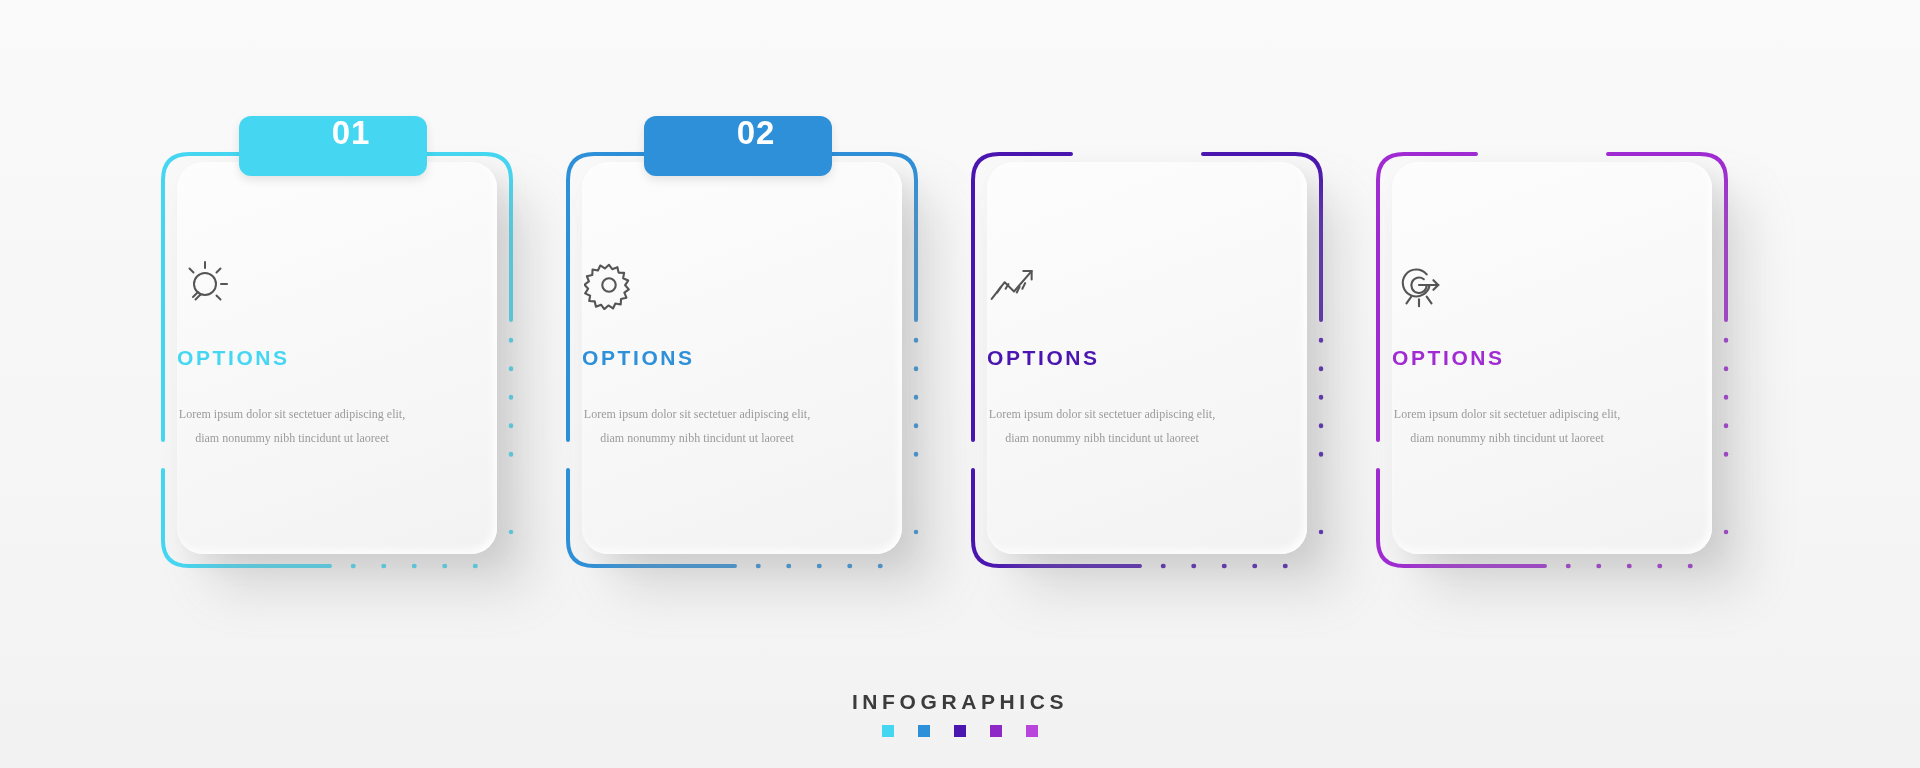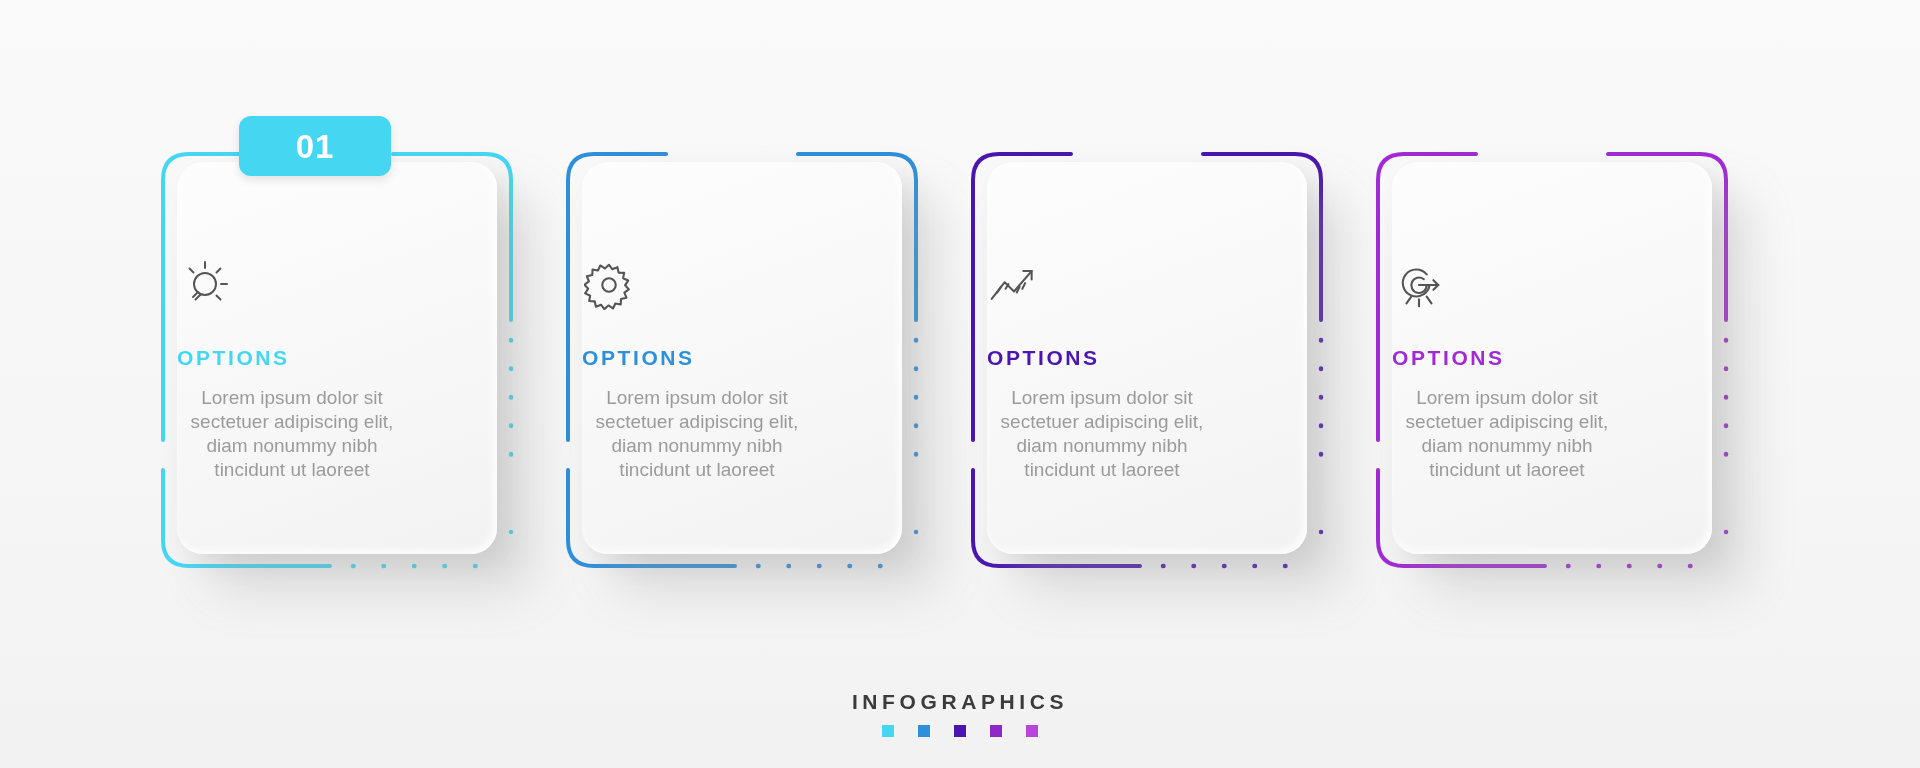--- a/index.html
+++ b/index.html
@@ -76,24 +76,25 @@
 
   
   .badge {
     position: absolute;
     top: -24px;
     left: 84px;
     width: 152px;
     height: 60px;
     border-radius: 12px;
     display: flex;
-    align-items: center;
+    align-items: flex-start;
     justify-content: center;
     box-shadow: 0 4px 10px rgba(0,0,0,0.10);
     z-index: 6;
+    padding-left: 36px;
   }
   .badge-num {
     color: #ffffff;
     font-size: 33px;
     font-weight: bold;
     letter-spacing: 1px;
     line-height: 1;
     font-family: "Liberation Sans", sans-serif;
   }
 
@@ -121,27 +122,27 @@
 
   .options-label {
     margin-top: 34px;
     font-size: 21px;
     font-weight: bold;
     letter-spacing: 2.6px;
     font-family: "Liberation Sans", sans-serif;
   }
 
   .desc {
-    margin-top: 16px;
+    margin-top: 32px;
     width: 230px;
     text-align: center;
     color: #9b9b9b;
-    font-size: 19px;
+    font-size: 12px;
     line-height: 24px;
-    font-family: Liberation Sans, sans-serif;
+    font-family: Liberation Serif, serif;
   }
 
   
   .footer {
     position: absolute;
     left: 0;
     top: 690px;
     width: 1920px;
     text-align: center;
   }
@@ -219,20 +220,23 @@
 
     <path d="M356 200 L356 330" stroke="#2E90D9" stroke-width="4.5" stroke-linecap="round" stroke-dasharray="0.5 28"></path>
 
     <path d="M8 330 L8 400 Q8 426 34 426 L175 426" stroke="#2E90D9" stroke-width="4" stroke-linecap="round"></path>
 
     <path d="M198 426 L330 426" stroke="#2E90D9" stroke-width="4.5" stroke-linecap="round" stroke-dasharray="0.5 30"></path>
 
     <path d="M356 392 L356 392" stroke="#2E90D9" stroke-width="4.5" stroke-linecap="round"></path>
   </svg>
     <div class="panel"></div>
+    <div class="badge" style="background:#2E90D9">
+      <span class="badge-num">02</span>
+    </div>
     <div class="card-body">
       <div class="icon-wrap">
 
     <svg width="50" height="50" viewBox="0 0 52 52" fill="none" stroke="#555" stroke-width="2.2" stroke-linejoin="round">
       <circle cx="26" cy="26" r="7"></circle>
       <path d="M26 5 l3.4 4.6 5.3 -2.1 1.3 5.6 5.7 0.3 -1.0 5.6 5.2 2.4 -3.1 4.8 3.8 4.3 -4.6 3.4 2.1 5.3 -5.6 1.3 -0.3 5.7 -5.6 -1.0 -2.4 5.2 -4.8 -3.1 -4.3 3.8 -3.4 -4.6 -5.3 2.1 -1.3 -5.6 -5.7 -0.3 1.0 -5.6 -5.2 -2.4 3.1 -4.8 -3.8 -4.3 4.6 -3.4 -2.1 -5.3 5.6 -1.3 0.3 -5.7 5.6 1.0 2.4 -5.2 4.8 3.1z"></path>
     </svg>
       </div>
       <div class="options-label" style="color:#2E90D9">OPTIONS</div>
       <div class="desc">Lorem ipsum dolor sit sectetuer adipiscing elit, diam nonummy nibh tincidunt ut laoreet</div>

